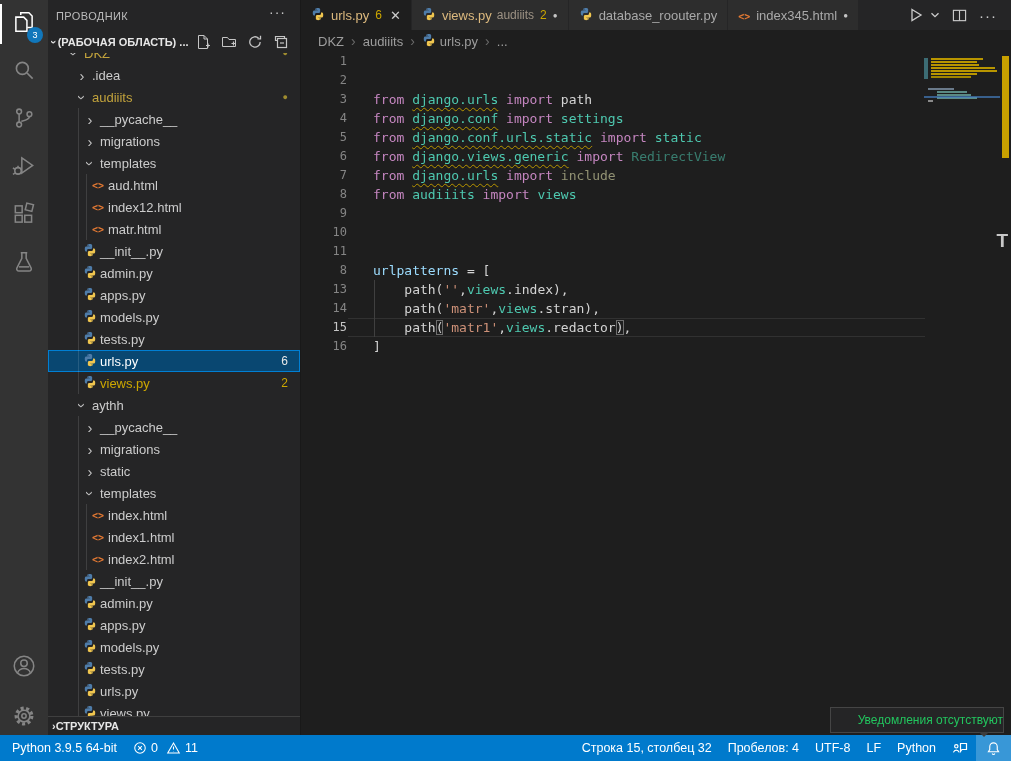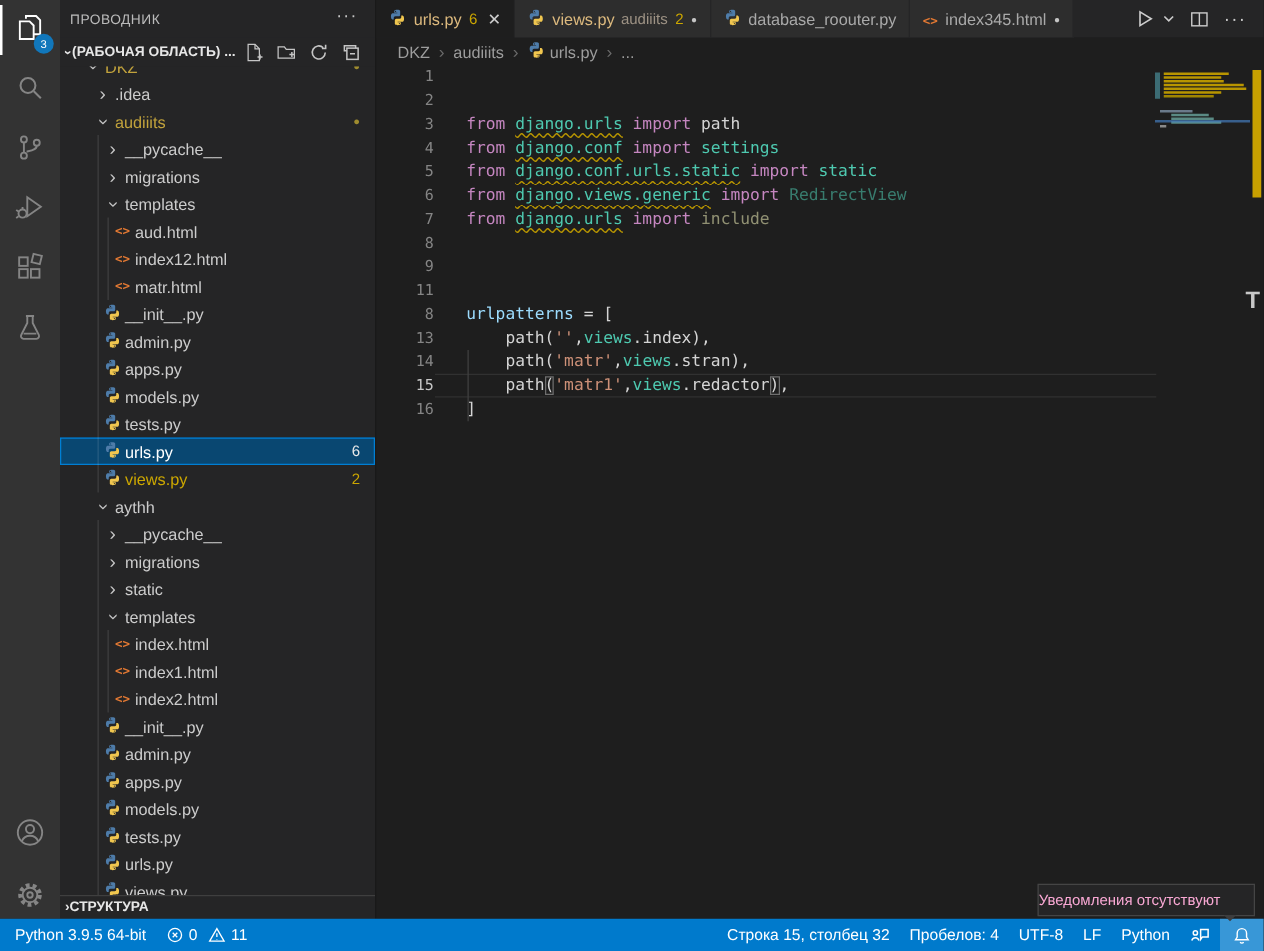--- a/index.html
+++ b/index.html
@@ -98,22 +98,22 @@
   .statusbar { position:absolute; left:0; right:0; bottom:0; height:26px; background:#007acc; color:#ffffff;
                display:flex; align-items:center; font-size:12.5px; z-index:20; }
   .sb-item { padding:11px 8px; height:26px; display:flex; align-items:center; gap:4px; cursor:pointer; white-space:nowrap; }
   .sb-item:first-child { padding-left:12px; }
   .sb-right { margin-left:auto; display:flex; align-items:center; }
   .bell-hl { background:rgba(255,255,255,.22); padding:0 10px; }
   .sicon { display:flex; align-items:center; }
 
   
   .tooltip { position:absolute; left:830px; top:707px; width:174px; height:26px; background:#252526;
-             border:1px solid #454545; color:#f9a8d4; font-size:12px; display:flex; align-items:center;
-             justify-content:flex-start; z-index:30; }
+             border:1px solid #454545; color:#22c55e; font-size:12px; display:flex; align-items:center;
+             justify-content:flex-end; z-index:30; }
   .tooltip::after { content:''; position:absolute; left:148px; top:100%; border:5px solid transparent;
                     border-top-color:#3d3d3e; }
 </style>
 </head>
 <body>
 
 <div class="stage">
 
   <div class="activitybar">
     <div class="ab-item active" style="top:0">
@@ -554,23 +554,28 @@
   <div class="cl ">
     <span class="ln">6</span>
     <span class="ct"><span class="tk kw">from</span><span class="tk pl"> </span><span class="tk ty sq">django.views.generic</span><span class="tk pl"> </span><span class="tk kw">import</span><span class="tk pl"> </span><span class="tk tydim">RedirectView</span></span>
   </div>
   <div class="cl ">
     <span class="ln">7</span>
     <span class="ct"><span class="tk kw">from</span><span class="tk pl"> </span><span class="tk ty sq">django.urls</span><span class="tk pl"> </span><span class="tk kw">import</span><span class="tk pl"> </span><span class="tk fndim">include</span></span>
   </div>
   <div class="cl ">
     <span class="ln">8</span>
+    <span class="ct"><span class="tk kw">from</span><span class="tk pl"> </span><span class="tk ty">audiiits</span><span class="tk pl"> </span><span class="tk kw">import</span><span class="tk pl"> </span><span class="tk ty">views</span></span>
   </div>
   <div class="cl ">
     <span class="ln">9</span>
+    <span class="ct"></span>
+  </div>
+  <div class="cl ">
+    <span class="ln">10</span>
     <span class="ct"></span>
   </div>
   <div class="cl ">
     <span class="ln">11</span>
     <span class="ct"></span>
   </div>
   <div class="cl ">
     <span class="ln">8</span>
     <span class="ct"><span class="tk va">urlpatterns</span><span class="tk pl"> = [</span></span>
   </div>

